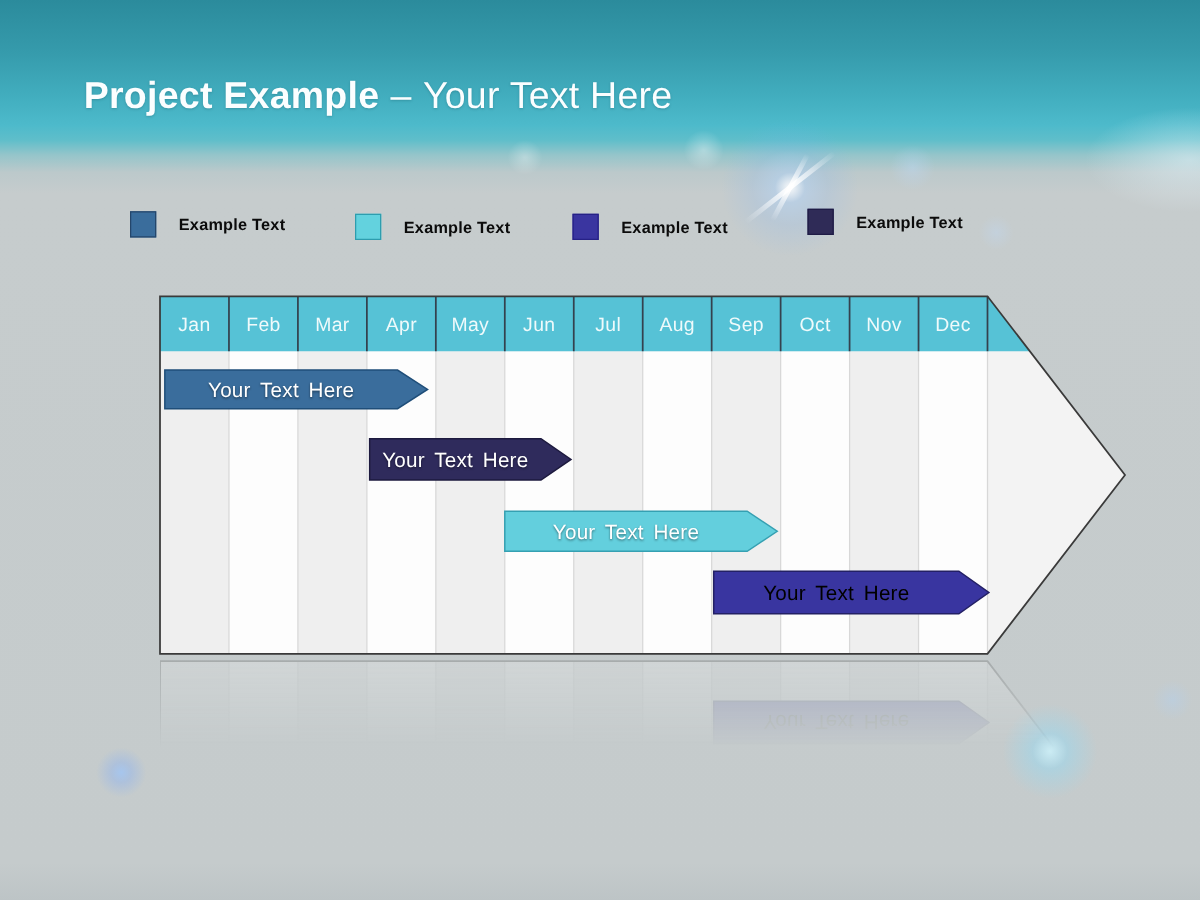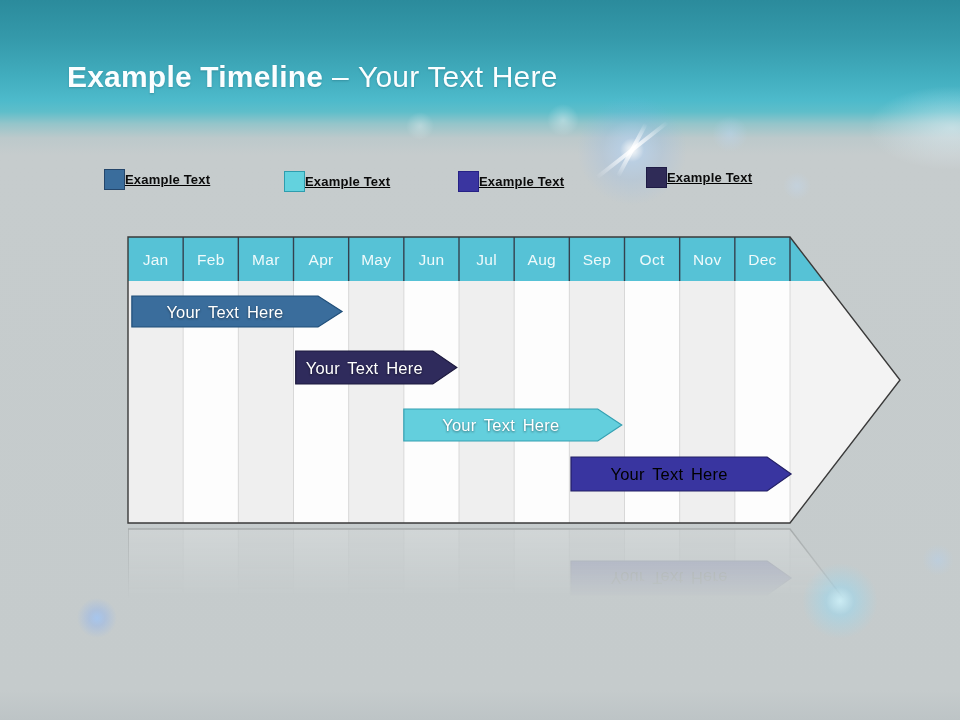--- a/index.html
+++ b/index.html
@@ -30,21 +30,21 @@
   
   #flare{position:absolute;left:632px;top:150px;width:0;height:0;}
   #flare::before,#flare::after{
     content:"";position:absolute;left:-45px;top:-2px;width:90px;height:4px;border-radius:2px;
     background:linear-gradient(90deg,transparent,rgba(255,255,255,.95),transparent);
   }
   #flare::before{transform:rotate(-38deg);}
   #flare::after{transform:rotate(118deg);width:60px;left:-30px;}
   
   #legend{position:absolute;left:0;top:0;width:960px;height:0;}
-  .legend-item{position:absolute;display:flex;align-items:center;height:20px;text-decoration:underline;}
+  .legend-item{position:absolute;display:flex;align-items:center;gap:18px;height:20px;}
   .legend-item:nth-child(1){left:104px;top:169px;}
   .legend-item:nth-child(2){left:284px;top:171px;}
   .legend-item:nth-child(3){left:458px;top:171px;}
   .legend-item:nth-child(4){left:646px;top:167px;}
   .legend-swatch{width:19px;height:19px;flex:0 0 19px;}
   .legend-label{font-size:13px;font-weight:700;color:#0b0b0b;letter-spacing:.2px;white-space:nowrap;}
   
   #timeline-wrap{
     position:absolute;left:108px;top:237px;width:780px;height:288px;margin-left:20px;
     -webkit-box-reflect: below 2px linear-gradient(transparent 75%, rgba(0,0,0,.22));
@@ -52,21 +52,21 @@
   #timeline-svg{display:block;overflow:visible;}
   #timeline-svg text{font-family:"Liberation Sans",sans-serif;}
   .month-label{font-size:15.5px;letter-spacing:.3px;}
   .bar-label{font-size:16.5px;word-spacing:3px;letter-spacing:.2px;}
   .bar-label.shadowed{filter:drop-shadow(0 1px 1px rgba(0,0,0,.45));}
 </style>
 </head>
 <body>
 
 <div id="slide-title">
-  <span class="t-bold">Example Timeline</span><span class="t-sep">–</span><span class="t-reg">Your Text Here</span>
+  <span class="t-bold">Project Example</span><span class="t-sep">–</span><span class="t-reg">Your Text Here</span>
 </div>
 
 <div id="flare"></div>
 
 <div id="legend">
     <div class="legend-item">
       <span class="legend-swatch" style="background: rgb(58, 109, 156); border: 1px solid rgb(36, 70, 107);"></span>
       <span class="legend-label">Example Text</span>
     </div>
     <div class="legend-item">

